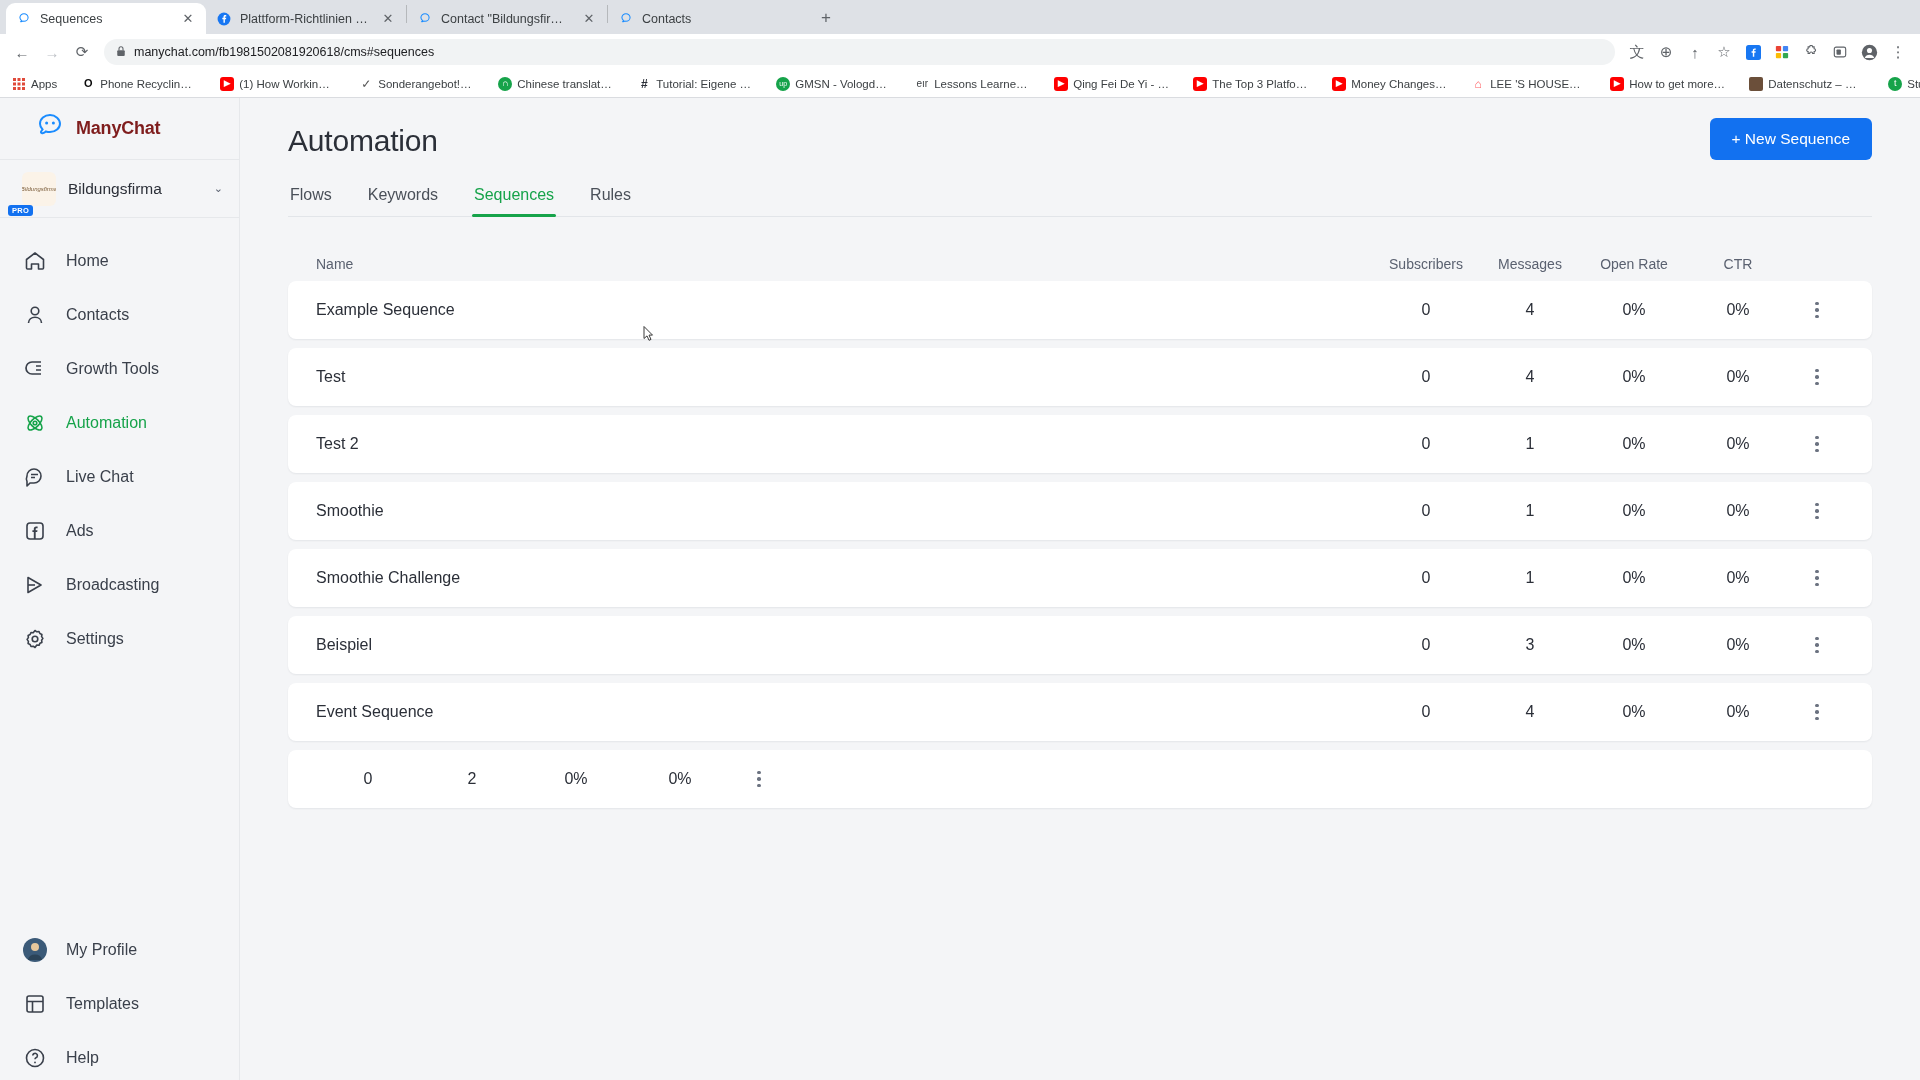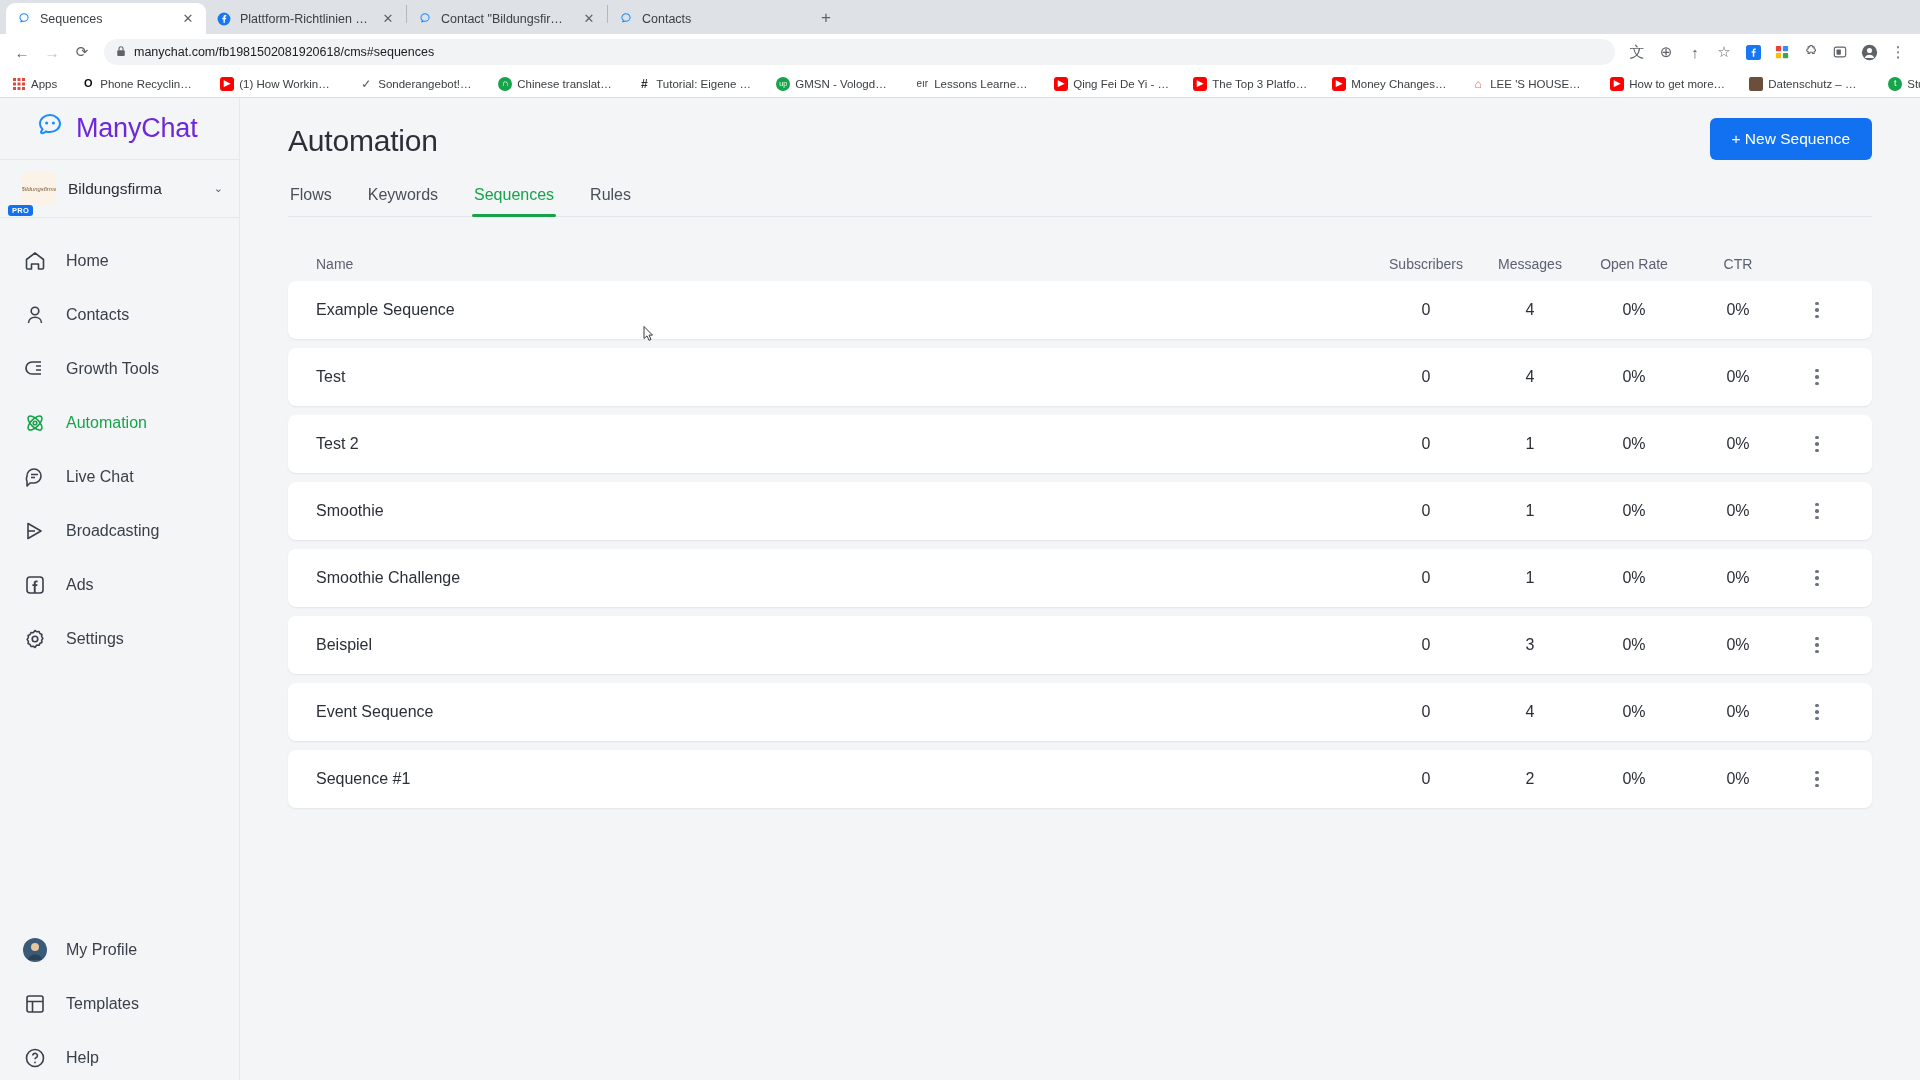--- a/index.html
+++ b/index.html
@@ -85,21 +85,21 @@
   #app { display: flex; width: 1920px; height: 1005px; background: #ffffff; }
 
   .sidebar {
     width: 240px; flex: 0 0 240px; background: #f4f5f7;
     border-right: 1px solid #e6e8eb; display: flex; flex-direction: column;
   }
   .brand {
     height: 62px; display: flex; align-items: center; gap: 10px;
     padding-left: 34px; border-bottom: 1px solid #e6e8eb;
   }
-  .brand-name { font-size: 27px; font-weight: normal; color: #6d28d9; letter-spacing: -0.2px; }
+  .brand-name { font-size: 18px; font-weight: bold; color: #7f1d1d; letter-spacing: -0.2px; }
 
   .account {
     height: 58px; display: flex; align-items: center; gap: 12px;
     padding-left: 22px; border-bottom: 1px solid #e6e8eb; position: relative;
   }
   .account .avatar {
     width: 34px; height: 34px; flex: 0 0 34px; border-radius: 6px;
     background: #fbf3e8; position: relative;
     display: flex; align-items: center; justify-content: center;
     font-size: 6px; color: #7a5c3a; font-style: italic; overflow: hidden;
@@ -463,36 +463,36 @@
           <svg width="24" height="24" viewBox="0 0 24 24" fill="none" stroke="#3a404b" stroke-width="1.6" stroke-linejoin="round">
               <path d="M4 11a7 7 0 0114 0 7 7 0 01-7 7H7l-3 3v-4.5A7 7 0 014 11z"></path>
               <path d="M8 9.5h7M8 12.5h4"></path>
             </svg>
         </span>
         <span>Live Chat</span>
       </div>
 
       <div class="nav-item">
         <span class="nav-ico">
+          <svg width="24" height="24" viewBox="0 0 24 24" fill="none" stroke="#3a404b" stroke-width="1.6">
+              <rect x="4" y="4" width="16" height="16" rx="3"></rect>
+              <path d="M14.5 11.2h-1.8v-1.1c0-.6.2-.9.9-.9h1V7.4h-1.4c-1.6 0-2.4.9-2.4 2.4v1.4H9.4v1.9h1.4V20h1.9v-6.9h1.5z" fill="#3a404b" stroke="none"></path>
+            </svg>
+        </span>
+        <span>Ads</span>
+      </div>
+
+      <div class="nav-item">
+        <span class="nav-ico">
           <svg width="24" height="24" viewBox="0 0 24 24" fill="none" stroke="#3a404b" stroke-width="1.6" stroke-linejoin="round">
               <path d="M5 4.5l13 7.5-13 7.5z"></path>
               <path d="M5 12h7"></path>
             </svg>
         </span>
         <span>Broadcasting</span>
-      </div>
-
-      <div class="nav-item">
-        <span class="nav-ico">
-          <svg width="24" height="24" viewBox="0 0 24 24" fill="none" stroke="#3a404b" stroke-width="1.6">
-              <rect x="4" y="4" width="16" height="16" rx="3"></rect>
-              <path d="M14.5 11.2h-1.8v-1.1c0-.6.2-.9.9-.9h1V7.4h-1.4c-1.6 0-2.4.9-2.4 2.4v1.4H9.4v1.9h1.4V20h1.9v-6.9h1.5z" fill="#3a404b" stroke="none"></path>
-            </svg>
-        </span>
-        <span>Ads</span>
       </div>
 
       <div class="nav-item">
         <span class="nav-ico">
           <svg width="24" height="24" viewBox="0 0 24 24" fill="none" stroke="#3a404b" stroke-width="1.6" stroke-linejoin="round">
               <path d="M12 3.5l1.8 1.3 2.2-.3.9 2 2 .9-.3 2.2 1.3 1.8-1.3 1.8.3 2.2-2 .9-.9 2-2.2-.3L12 20.5l-1.8-1.3-2.2.3-.9-2-2-.9.3-2.2L4.1 12.4l1.3-1.8-.3-2.2 2-.9.9-2 2.2.3z"></path>
               <circle cx="12" cy="12" r="2.8"></circle>
             </svg>
         </span>
         <span>Settings</span>
@@ -657,21 +657,20 @@
         <div class="col-menu">
             <div class="kebab">
               <span></span>
               <span></span>
               <span></span>
             </div>
           </div>
       </div>
 
       <div class="row">
-        <div class="col-name">Sequence #1</div>
         <div class="col-num">0</div>
         <div class="col-num">2</div>
         <div class="col-num">0%</div>
         <div class="col-num">0%</div>
         <div class="col-menu">
             <div class="kebab">
               <span></span>
               <span></span>
               <span></span>
             </div>

